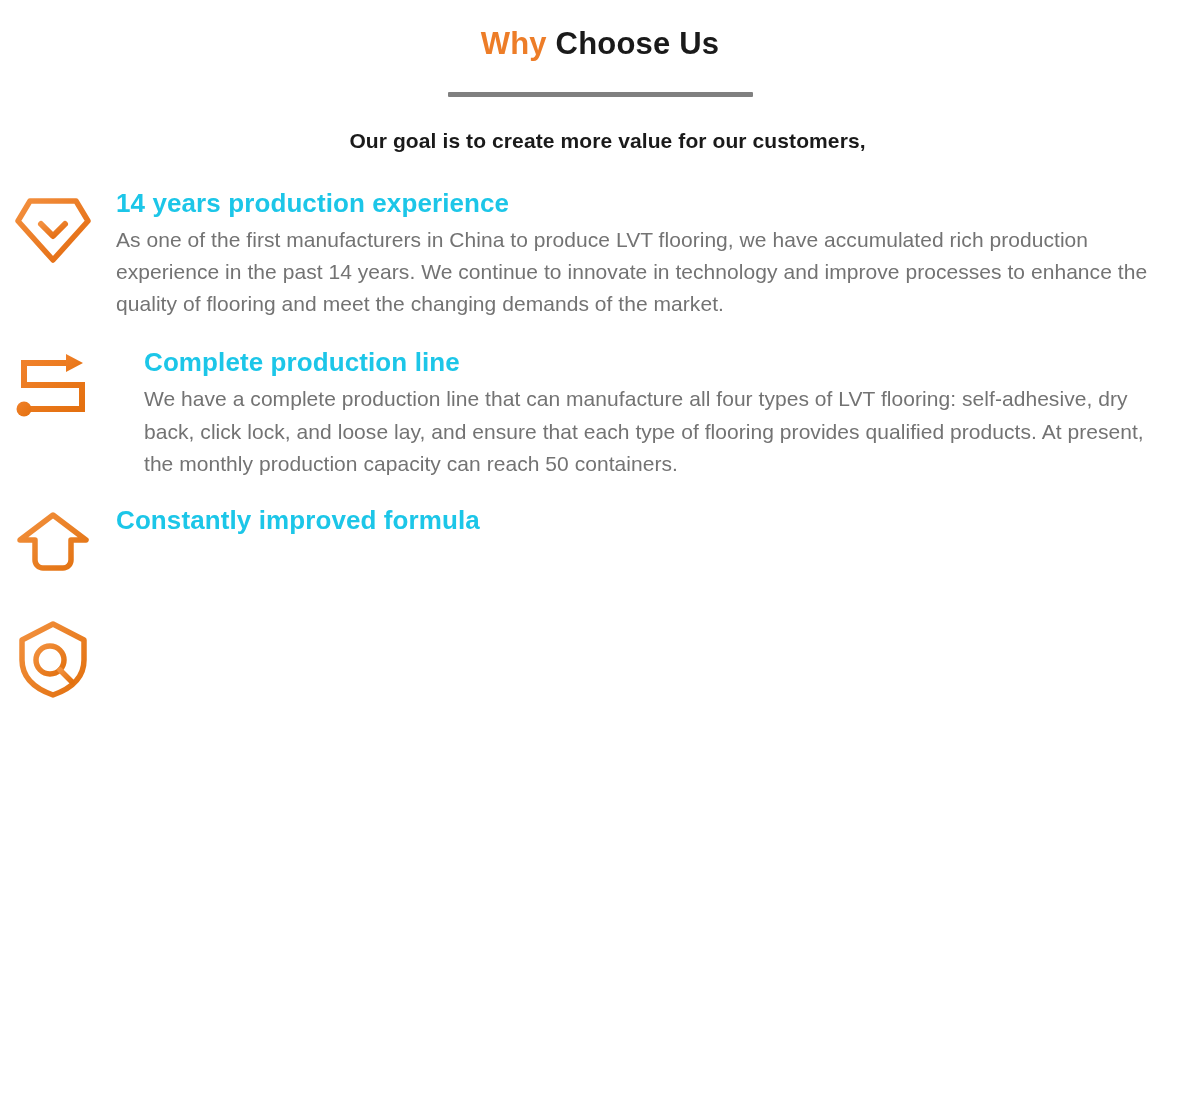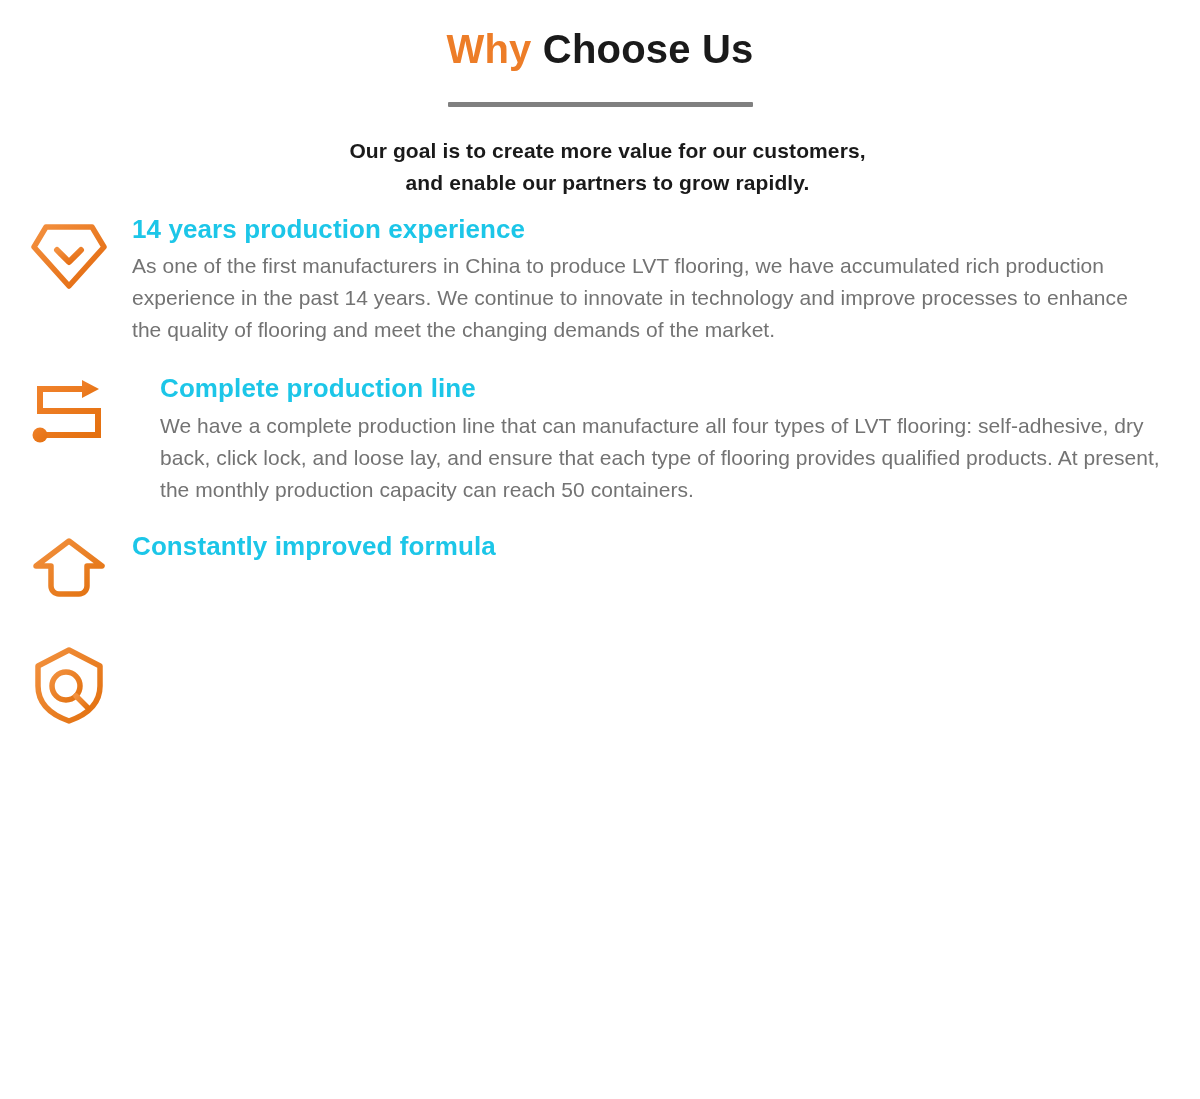--- a/index.html
+++ b/index.html
@@ -17,21 +17,21 @@
     width:1200px;
     height:1099px;
     background:#ffffff;
     overflow:hidden;
   }
 
   
   .header { padding-top:26px; text-align:center; }
 
   .title {
-    font-size:40px;
+    font-size:31px;
     font-weight:bold;
     letter-spacing:0.2px;
     color:#1a1a1a;
     line-height:1.15;
   }
   .title .accent { color:#ED7D28; }
 
   .divider-wrap { display:flex; justify-content:center; margin-top:30px; }
   .divider {
     width:305px;
@@ -45,21 +45,21 @@
     font-size:21px;
     font-weight:bold;
     color:#1a1a1a;
     line-height:1.52;
     letter-spacing:0.1px;
     padding-left:15px;
   }
   .subtitle-line { display:block; }
 
   
-  .features { margin-top:14px; padding-left:28px; padding-right:30px; }
+  .features { margin-top:30px; padding-left:12px; padding-right:30px; }
 
   .feature {
     display:flex;
     align-items:flex-start;
     margin-bottom:6px;
   }
 
   .feature-icon {
     flex:0 0 104px;
     width:104px;
@@ -103,21 +103,20 @@
   <div class="header">
 
     <h1 class="title"><span class="accent">Why</span><span> Choose Us</span></h1>
 
     <div class="divider-wrap">
       <div class="divider"></div>
     </div>
 
     <div class="subtitle">
       <span class="subtitle-line">Our goal is to create more value for our customers,</span>
-      <span class="subtitle-line">and enable our partners to grow rapidly.</span>
     </div>
   </div>
 
   <div class="features">
 
     <div class="feature feature-1">
       <div class="feature-icon">
         <svg width="82" height="74" viewBox="0 0 82 74" fill="none" aria-hidden="true">
           <defs>
             <linearGradient id="g1" x1="0" y1="0" x2="1" y2="1">

